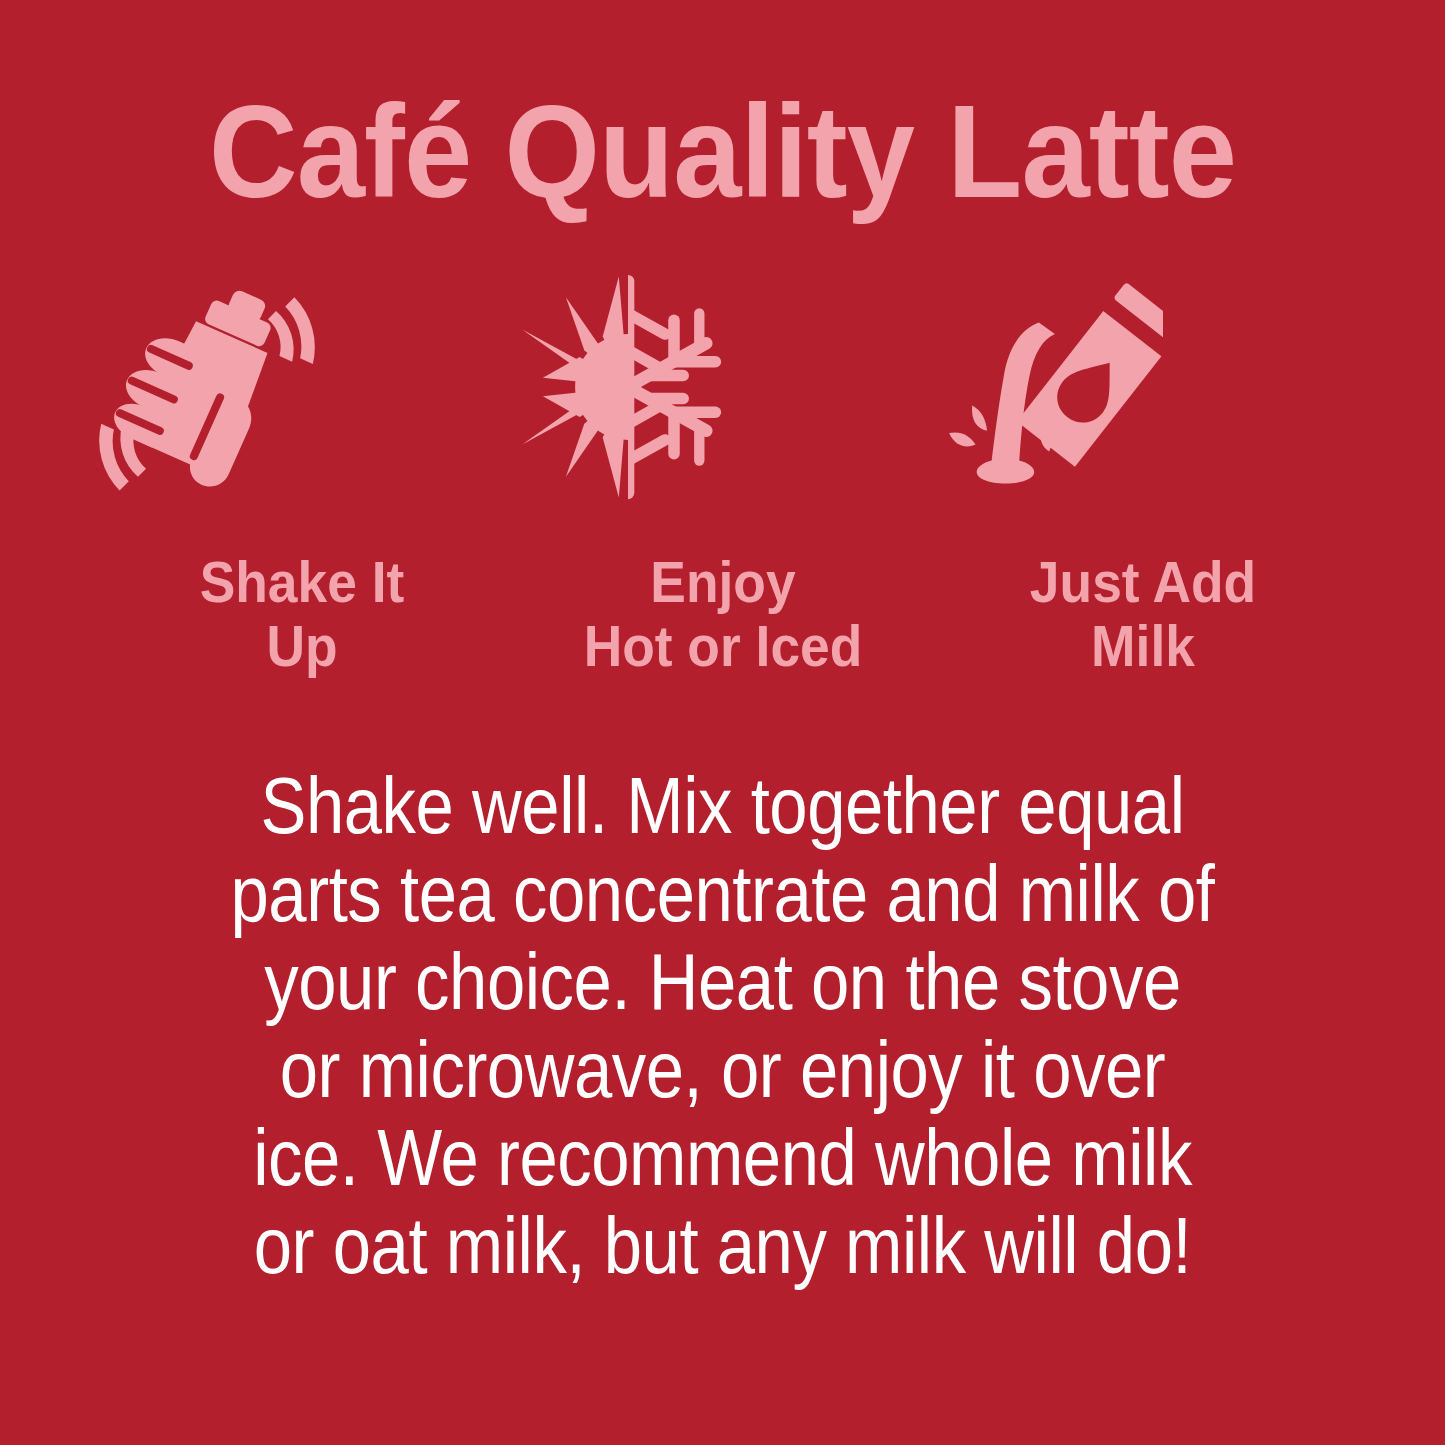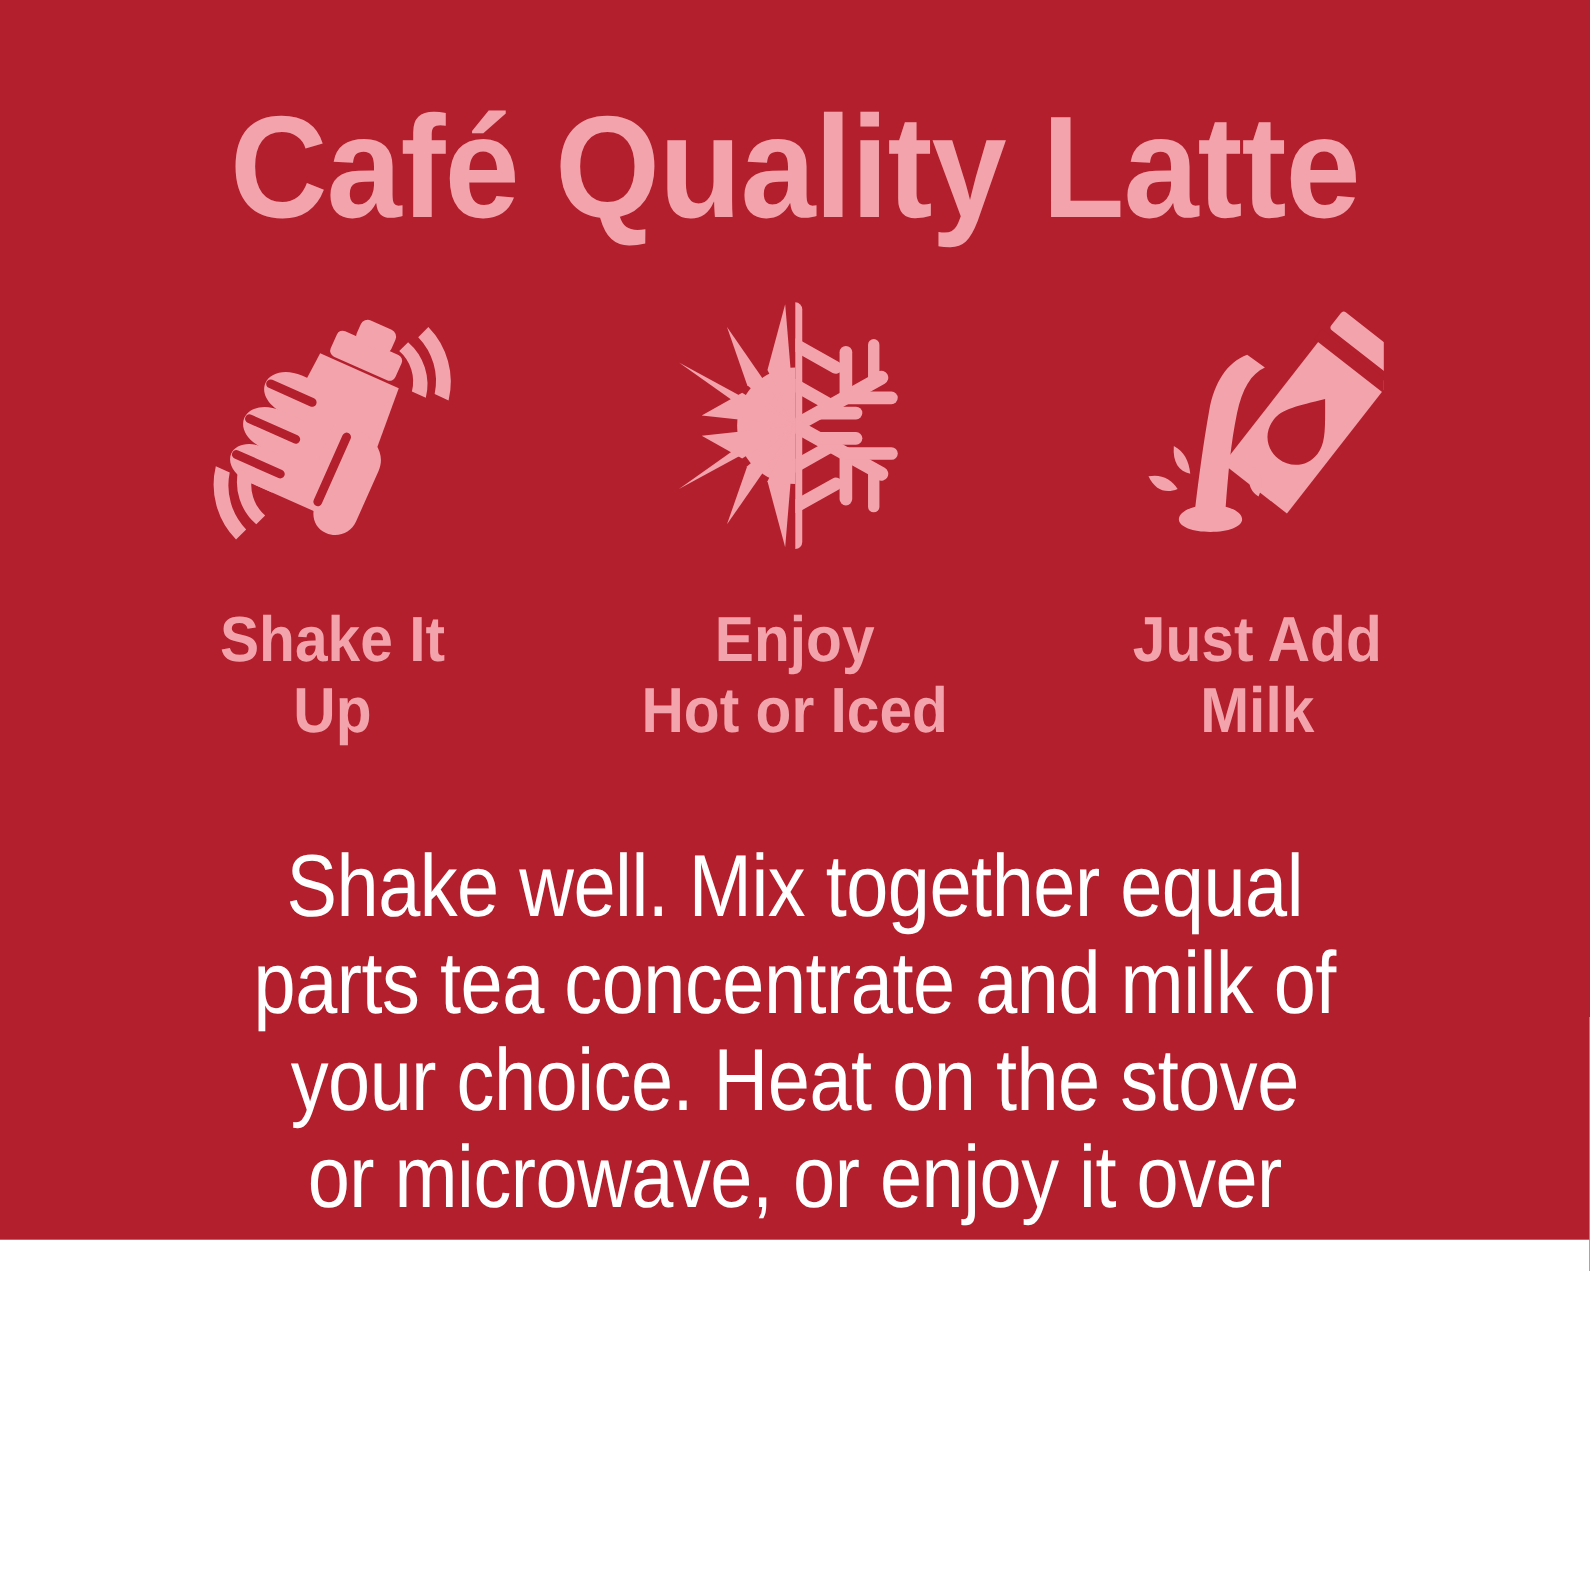--- a/index.html
+++ b/index.html
@@ -9,21 +9,21 @@
   body {
     width: 1445px;
     height: 1445px;
     overflow: hidden;
     font-family: "Liberation Sans", sans-serif;
   }
 
   #panel {
     position: relative;
     width: 1445px;
-    height: 1127px;
+    height: 1445px;
     background: #B31F2C;
     box-sizing: border-box;
     overflow: hidden;
     padding-left: 25px;
   }
 
   
   #title {
     position: absolute;
     top: 86px;
@@ -49,21 +49,20 @@
     width: 1261px;
     display: flex;
     flex-direction: row;
     justify-content: space-between;
     align-items: flex-start;
   }
   .feature {
     width: 420px;
     display: flex;
     flex-direction: column;
-    align-items: center;
   }
   .icon-wrap {
     width: 230px;
     height: 230px;
     display: flex;
     align-items: center;
     justify-content: center;
   }
   .icon-wrap svg {
     display: block;

